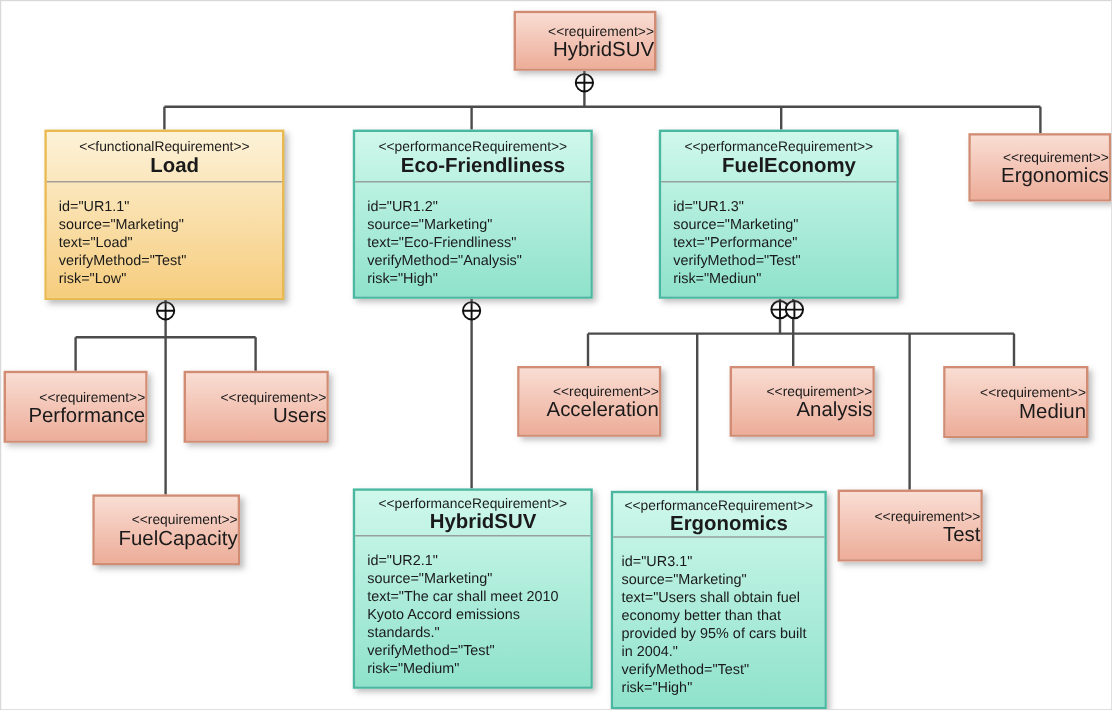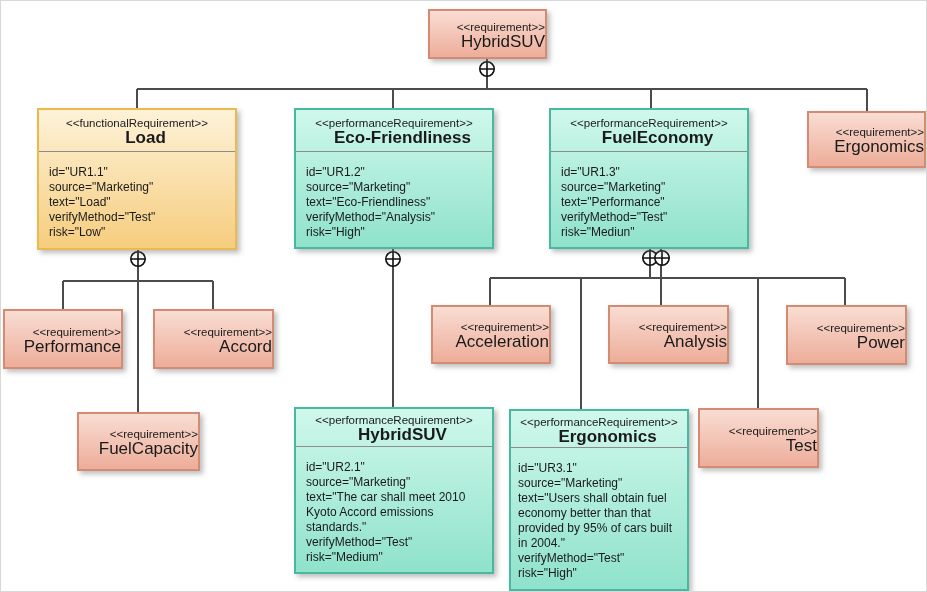--- a/index.html
+++ b/index.html
@@ -128,41 +128,41 @@
     <div class="nname">Ergonomics</div>
   </div>
 
   <div class="node salmon simple" style="left:2px;top:308px;width:120px;height:60px">
     <div class="stereo">&lt;&lt;requirement&gt;&gt;</div>
     <div class="nname">Performance</div>
   </div>
 
   <div class="node salmon simple" style="left:152px;top:308px;width:121px;height:60px">
     <div class="stereo">&lt;&lt;requirement&gt;&gt;</div>
-    <div class="nname">Accord</div>
+    <div class="nname">Users</div>
   </div>
 
   <div class="node salmon simple" style="left:76px;top:411px;width:123px;height:59px">
     <div class="stereo">&lt;&lt;requirement&gt;&gt;</div>
     <div class="nname">FuelCapacity</div>
   </div>
 
   <div class="node salmon simple" style="left:430px;top:304px;width:120px;height:59px">
     <div class="stereo">&lt;&lt;requirement&gt;&gt;</div>
     <div class="nname">Acceleration</div>
   </div>
 
   <div class="node salmon simple" style="left:607px;top:304px;width:121px;height:59px">
     <div class="stereo">&lt;&lt;requirement&gt;&gt;</div>
     <div class="nname">Analysis</div>
   </div>
 
   <div class="node salmon simple" style="left:785px;top:304px;width:121px;height:60px">
     <div class="stereo">&lt;&lt;requirement&gt;&gt;</div>
-    <div class="nname">Power</div>
+    <div class="nname">Mediun</div>
   </div>
 
   <div class="node salmon simple" style="left:697px;top:407px;width:121px;height:60px">
     <div class="stereo">&lt;&lt;requirement&gt;&gt;</div>
     <div class="nname">Test</div>
   </div>
 
   <div class="node teal detail" style="left:293px;top:406px;width:200px;height:167px">
     <div class="hdr" style="height:37px">
       <div class="stereo">&lt;&lt;performanceRequirement&gt;&gt;</div>

